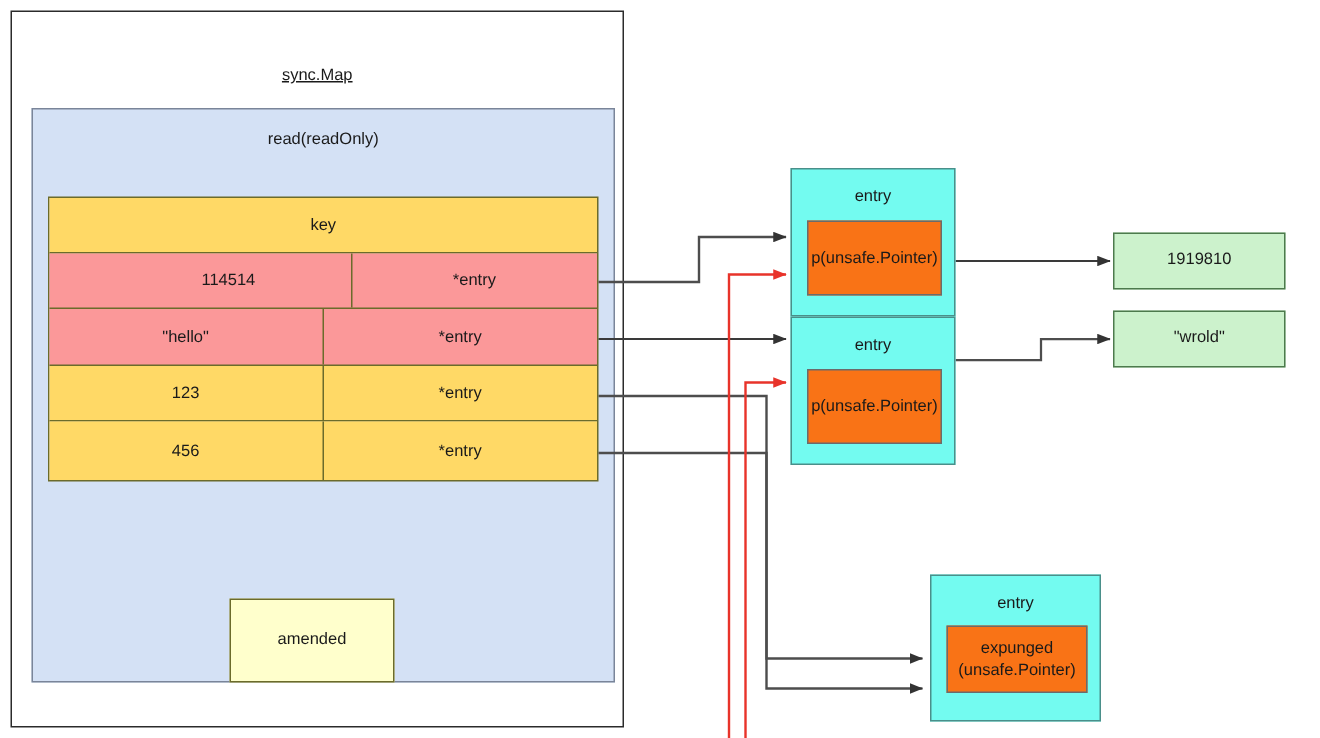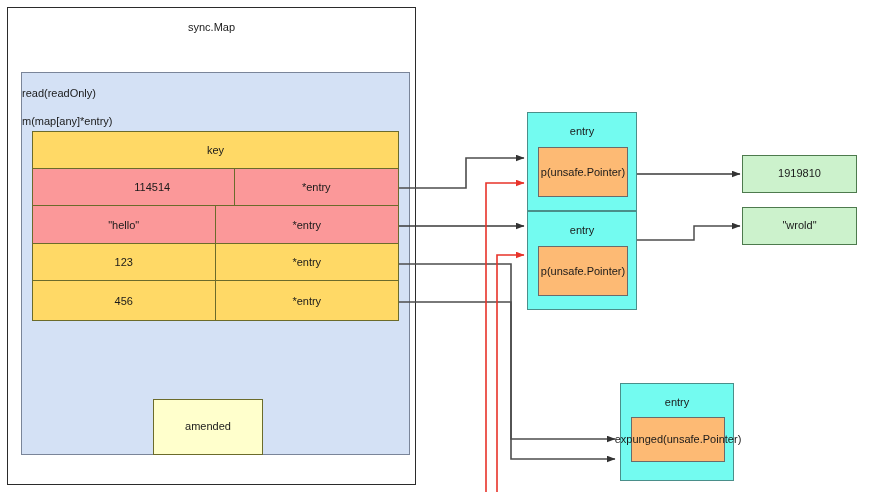--- a/index.html
+++ b/index.html
@@ -43,21 +43,21 @@
   }
   
   .read-panel {
     background: #d4e1f5;
     border: 1.5px solid #7a8599;
     display: block;
   }
   .read-label {
     position: absolute;
     width: 100%;
-    text-align: left;
+    text-align: center;
     font-size: 11px;
     color: #1a1a1a;
   }
   
   .map-table {
     position: absolute;
     box-sizing: border-box;
     border: 1.5px solid #6b6b2b;
     display: flex;
     flex-direction: column;
@@ -96,21 +96,21 @@
   .entry-title {
     position: absolute;
     width: 100%;
     text-align: center;
     top: 12px;
     font-size: 11px;
     color: #1a1a1a;
   }
   .pointer-box {
     position: absolute;
-    background: #fdba74;
+    background: #f97316;
     border: 1.5px solid #6b6b6b;
     display: flex;
     align-items: center;
     justify-content: center;
     font-size: 11px;
     color: #1a1a1a;
     text-align: center;
     line-height: 1.3;
     box-sizing: border-box;
   }
@@ -136,26 +136,25 @@
     height: 492px;
     pointer-events: none;
   }
 </style>
 </head>
 <body>
 
 <div id="canvas">
 
   <div class="box outer-container" style="left:7px; top:7px; width:409px; height:478px;">
-    <div class="outer-title" style="top:13px;">sync.Map</div>
+    <div class="outer-title" style="top:36px;text-decoration:underline;">sync.Map</div>
   </div>
 
   <div class="box read-panel" style="left:21px; top:72px; width:389px; height:383px;">
     <div class="read-label" style="top:14px;">read(readOnly)</div>
-    <div class="read-label" style="top:42px;">m(map[any]*entry)</div>
   </div>
 
   <div class="map-table" style="left:32px; top:131px; width:367px; height:190px;">
     <div class="map-row row-yellow" style="height:37px;">
       <div class="map-cell">key</div>
     </div>
     <div class="map-row row-pink" style="height:38px;padding-left:38px;">
       <div class="map-cell">114514</div>
       <div class="map-cell">*entry</div>
     </div>
@@ -209,21 +208,21 @@
     <div class="pointer-box" style="left:10px; top:34px; width:90px; height:50px;">p(unsafe.Pointer)</div>
   </div>
 
   <div class="box entry-box" style="left:527px; top:211px; width:110px; height:99px;">
     <div class="entry-title">entry</div>
     <div class="pointer-box" style="left:10px; top:34px; width:90px; height:50px;">p(unsafe.Pointer)</div>
   </div>
 
   <div class="box entry-box" style="left:620px; top:383px; width:114px; height:98px;">
     <div class="entry-title">entry</div>
-    <div class="pointer-box" style="left:10px; top:33px; width:94px; height:45px; flex-direction:row;">
+    <div class="pointer-box" style="left:10px; top:33px; width:94px; height:45px; flex-direction:column;">
       <span>expunged</span>
       <span>(unsafe.Pointer)</span>
     </div>
   </div>
 
   <div class="box value-box" style="left:742px; top:155px; width:115px; height:38px;">
     <span>1919810</span>
   </div>
   <div class="box value-box" style="left:742px; top:207px; width:115px; height:38px;">
     <span>"wrold"</span>

